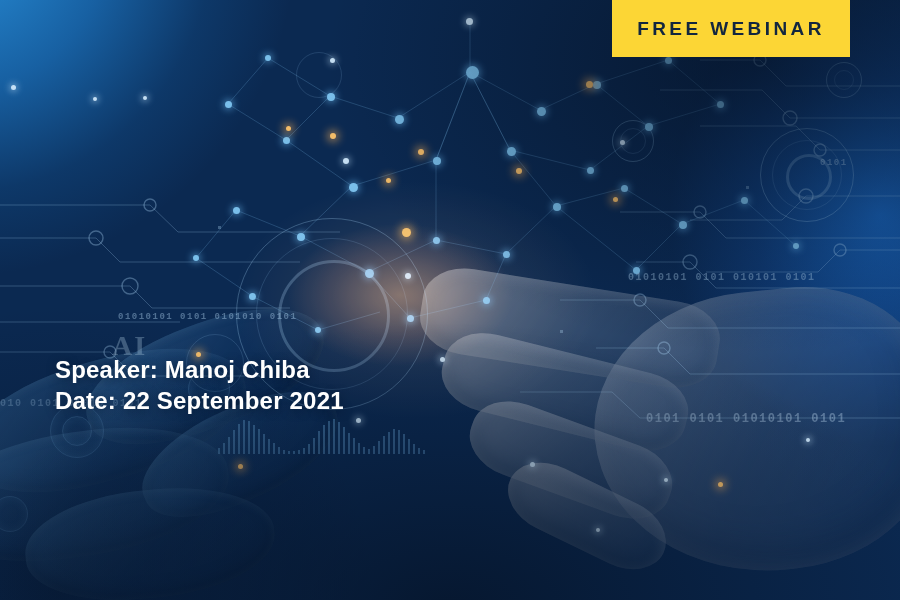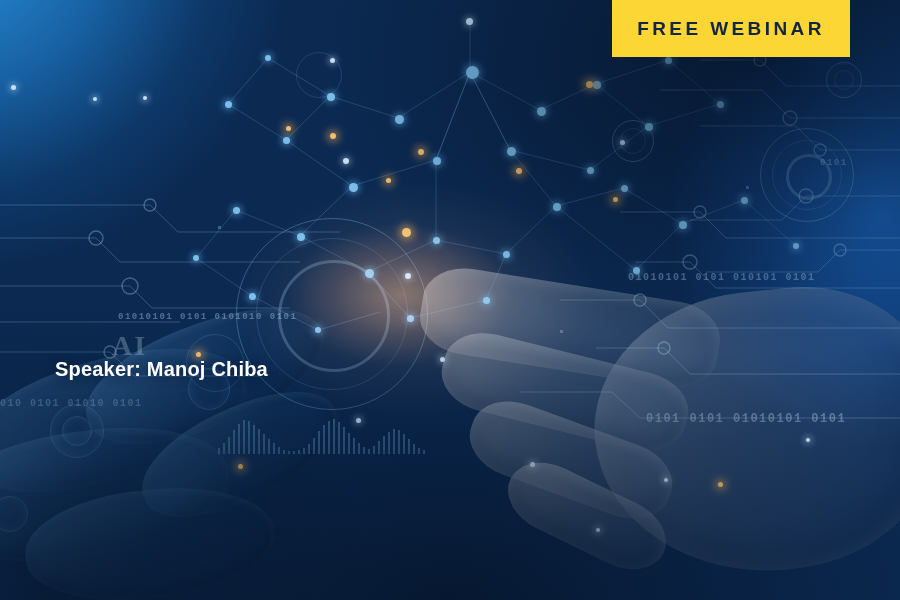--- a/index.html
+++ b/index.html
@@ -193,21 +193,21 @@
     transform: scaleX(0.93);
     transform-origin: left center;
     white-space: nowrap;
     text-shadow: 0 2px 14px rgba(4,18,38,0.45);
   }
   .headline-line.l1 { color: #fcd635; }
   .headline-line.l2 { color: #ffffff; }
 
   .details { position: absolute; left: 55px; top: 354px; z-index: 40; }
   .detail-line {
-    font-size: 20px;
+    font-size: 24px;
     font-weight: 700;
     line-height: 31px;
     color: #ffffff;
     letter-spacing: 0.2px;
     white-space: nowrap;
     text-shadow: 0 2px 10px rgba(4,18,38,0.55);
   }
 </style>
 </head>
 <body>
@@ -431,15 +431,16 @@
 
   <div class="layer bg-vignette"></div>
 
   <div class="badge">
     <span class="badge-text">FREE WEBINAR</span>
   </div>
 
 
   <div class="details">
     <div class="detail-line">Speaker: Manoj Chiba</div>
+    <div class="detail-line">Date: 22 September 2021</div>
   </div>
 
 </div>
 
 </body></html>

